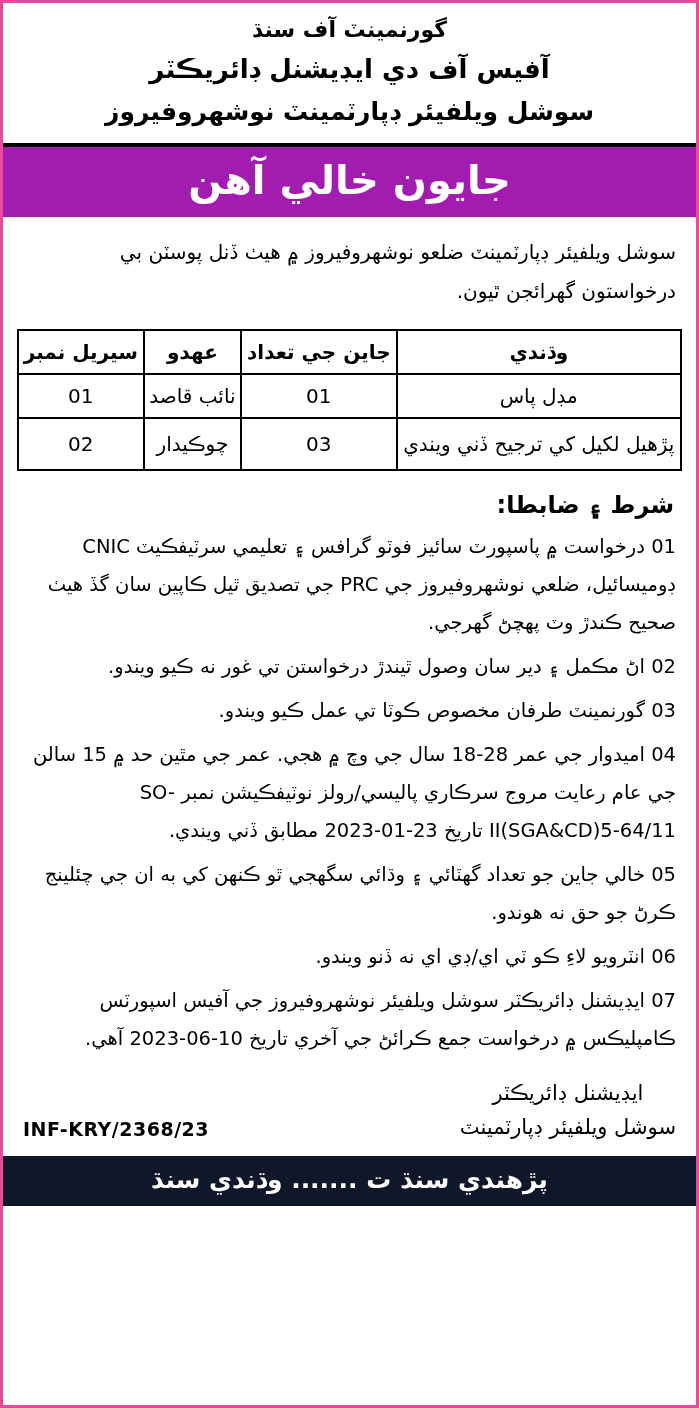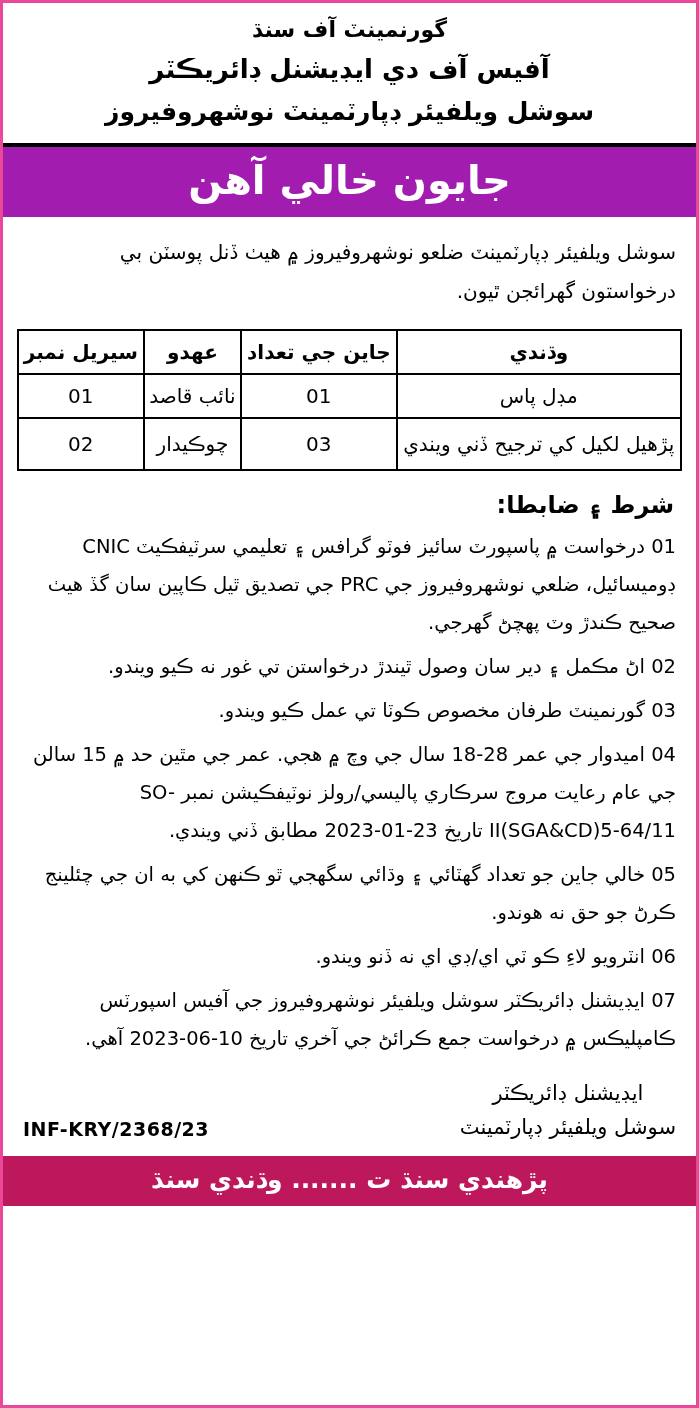--- a/index.html
+++ b/index.html
@@ -135,21 +135,21 @@
   }
   .sig-right {
     text-align: center;
     font-size: 21px;
     font-weight: normal;
     line-height: 1.6;
     direction: rtl;
   }
 
   .footer-banner {
-    background: #be185d;
+    background: #0f172a;
     color: #fff;
     text-align: center;
     font-size: 25px;
     font-weight: bold;
     padding: 9px 0 12px 0;
     letter-spacing: 1px;
     margin-top: 4px;
   }
 </style>
 </head>

